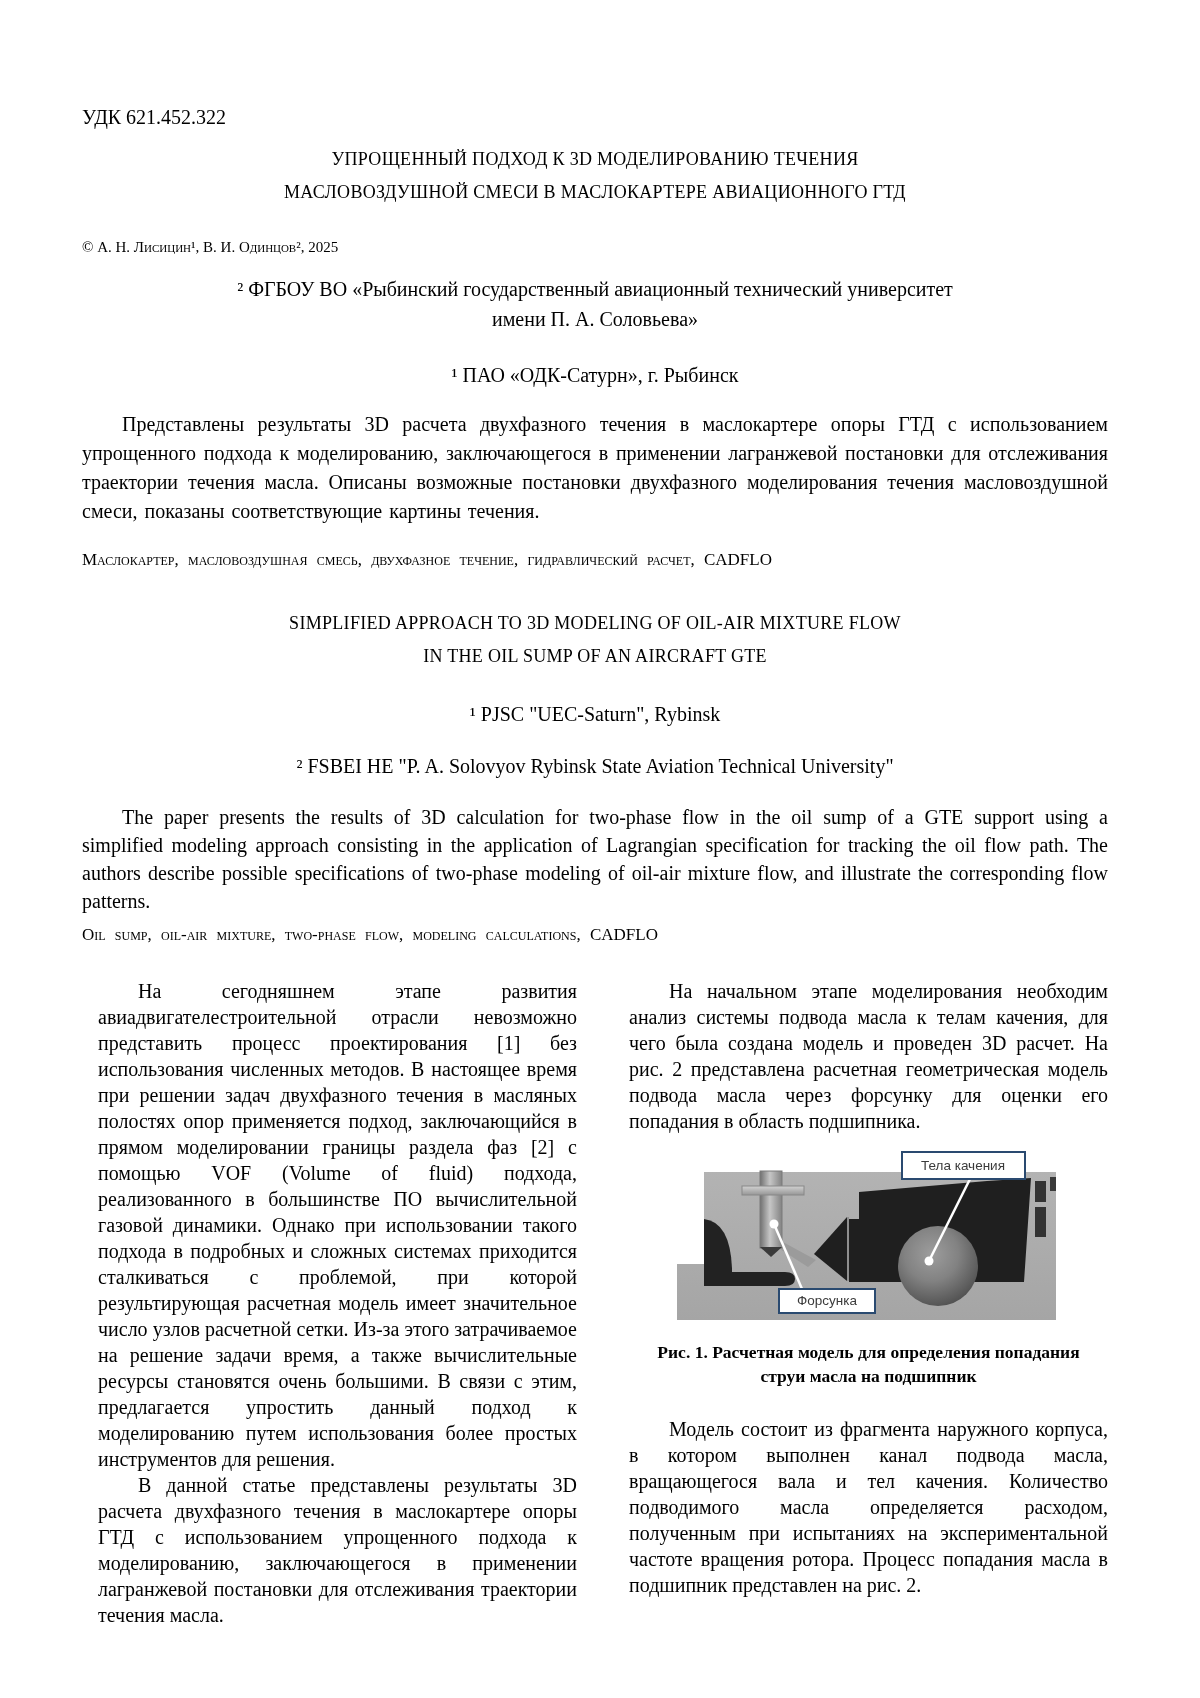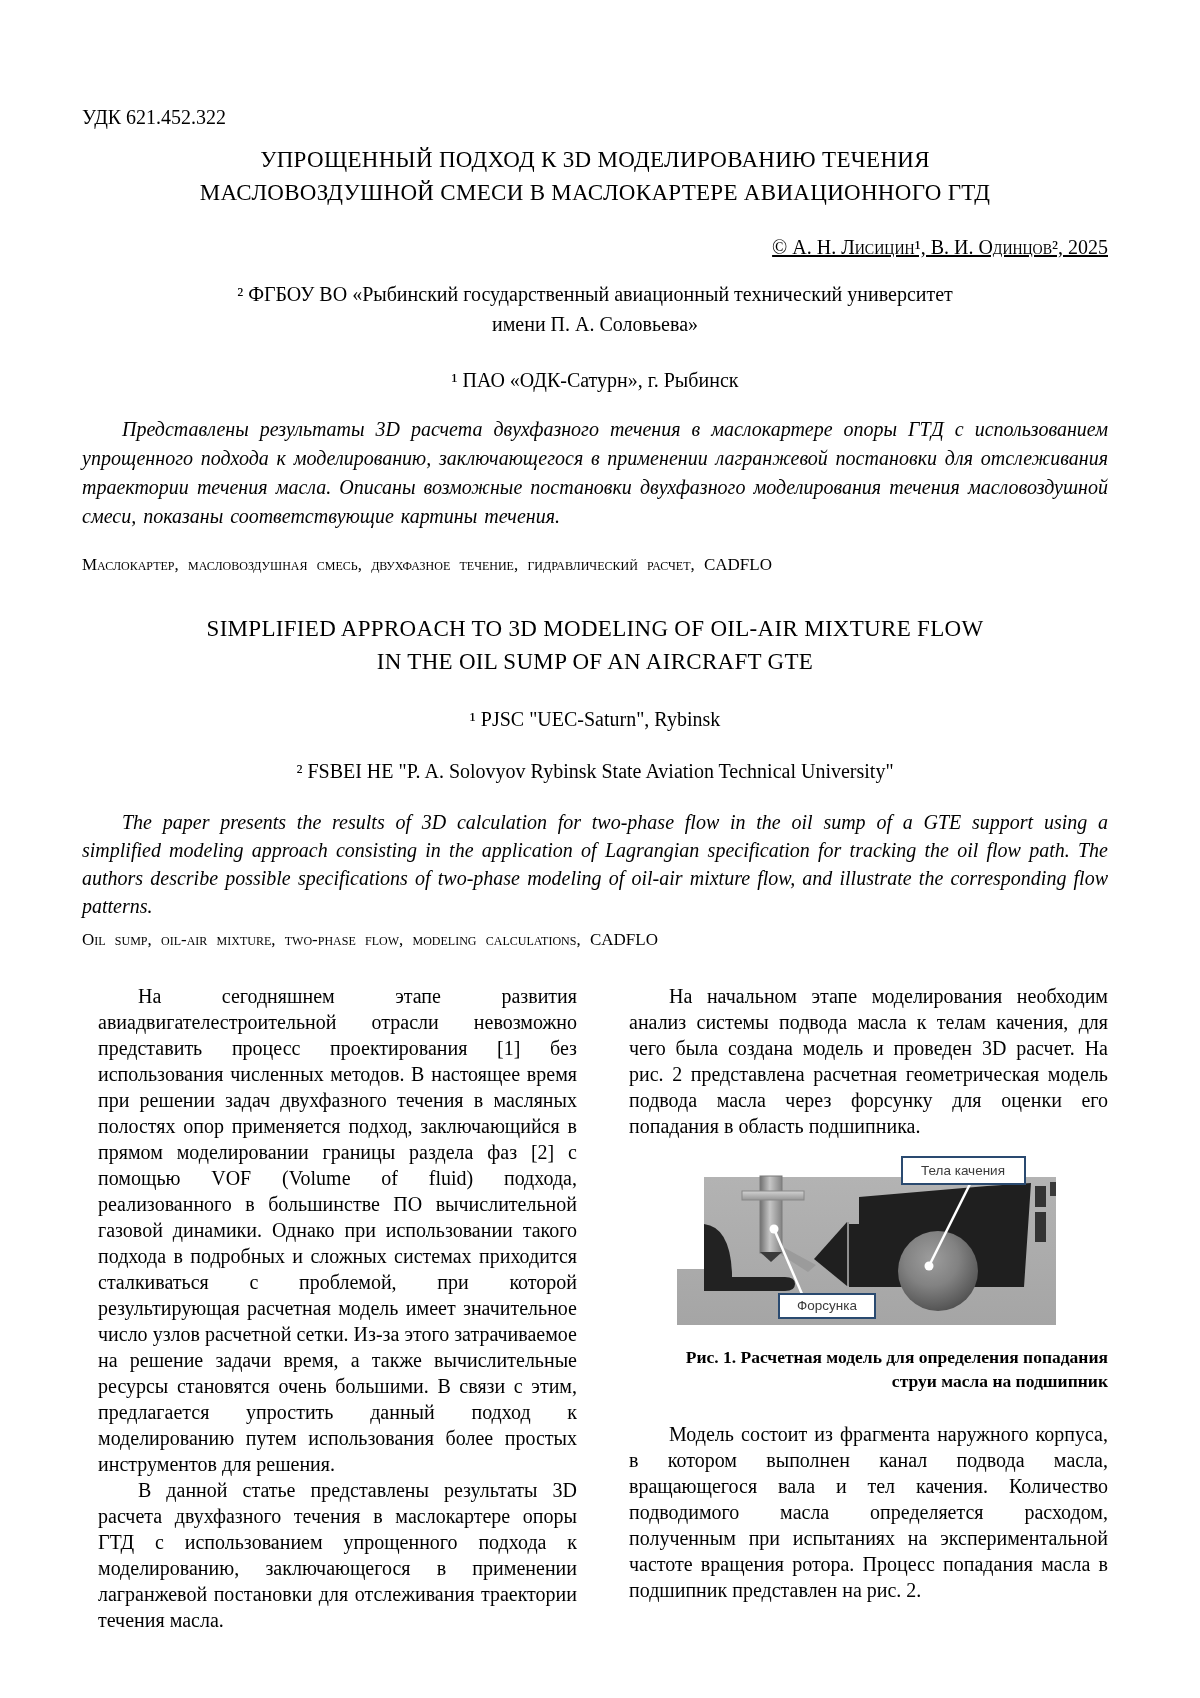--- a/index.html
+++ b/index.html
@@ -9,45 +9,43 @@
     box-sizing:border-box;
     padding:106px 92px 0 82px;
     background:#ffffff;
     color:#000;
     font-family:"Liberation Serif","DejaVu Serif",serif;
     overflow:hidden;
   }
   .udc { font-size:20px; line-height:23px; margin:0; }
   .title {
     margin:14px 0 0 0;
-    font-size:23px; line-height:33px;
+    font-size:18px; line-height:33px;
     font-weight:normal;
     text-align:center;
     white-space:pre-line;
     letter-spacing:0.3px;
   }
   .authors {
     margin-top:27px;
-    font-size:20px; line-height:23px;
-    text-align:right;
+    font-size:15px; line-height:23px;
+    text-align:left;
     font-variant:small-caps;
-    text-decoration:underline;
   }
   .affil {
     font-size:20px; line-height:30px;
     text-align:center;
     white-space:pre-line;
   }
   .affil-1 { margin-top:26px; }
   .affil-2 { margin-top:14px; }
   .affil-1-en { margin-top:26px; }
   .affil-2-en { margin-top:22px; }
   .abstract {
     margin:16px 0 0 0;
-    font-style:italic;
     font-size:20px; line-height:29px;
     text-align:justify;
     text-indent:40px;
     word-spacing:2px;
   }
   .abstract-en { margin-top:22px; line-height:28px; }
   .keywords {
     margin:22px 0 0 0;
     font-size:17px; line-height:23px;
     font-variant:small-caps;
@@ -70,21 +68,21 @@
     text-indent:40px;
   }
   .figure-wrap {
     width:384px;
     margin:16px auto 0 auto;
   }
   .fig-caption {
     margin:14px 0 0 0;
     font-weight:bold;
     font-size:17.5px; line-height:24px;
-    text-align:right;
+    text-align:center;
     white-space:pre-line;
   }
   .p-after-fig { margin-top:28px; }
   .fig-label-text {
     font-family:"Liberation Sans","DejaVu Sans",sans-serif;
     font-size:13.5px;
     fill:#3b3b3b;
   }
 </style>
 </head>

